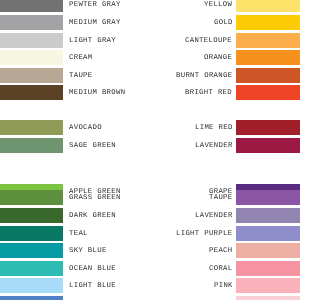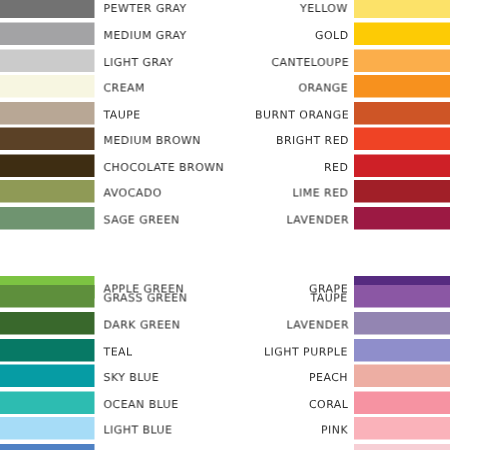--- a/index.html
+++ b/index.html
@@ -4,21 +4,21 @@
 <title>Color Swatch Chart</title>
 <style>
   html,body{margin:0;padding:0;}
   body{
     width:300px;height:300px;overflow:hidden;
     background:#FFFFFF;
     font-family:"DejaVu Sans", sans-serif;
     -webkit-font-smoothing:antialiased;
     text-rendering:geometricPrecision;
   }
-  #chart{position:relative;width:300px;height:300px;overflow:hidden;background:#fff;}
+  #chart{position:relative;width:300px;height:300px;overflow:hidden;background:#fff;font-family:Liberation Mono, monospace;}
   .row{position:absolute;left:0;width:300px;height:15px;}
   .sw{position:absolute;top:0;height:15px;}
   .sw-l{left:-20px;width:83px;}
   .sw-r{left:236.2px;width:84px;}
   .lbl{will-change:transform;transform:rotate(0.0001deg);
     position:absolute;top:1.0px;height:15px;line-height:15px;
     font-size:7.3px;letter-spacing:0.32px;color:#2E2E2E;white-space:nowrap;
     -webkit-font-smoothing:antialiased;
   }
   .lbl-l{left:68.6px;text-align:left;}
@@ -56,26 +56,20 @@
     <div class="sw sw-l" style="background-color: rgb(184, 167, 149);"></div>
     <div class="lbl lbl-l">TAUPE</div>
     <div class="lbl lbl-r">BURNT ORANGE</div>
     <div class="sw sw-r" style="background-color: rgb(206, 85, 38);"></div>
   </div>
   <div class="row" style="top:85.15px">
     <div class="sw sw-l" style="background-color: rgb(91, 65, 38);"></div>
     <div class="lbl lbl-l">MEDIUM BROWN</div>
     <div class="lbl lbl-r">BRIGHT RED</div>
     <div class="sw sw-r" style="background-color: rgb(239, 67, 37);"></div>
-  </div>
-  <div class="row" style="top:102.70px">
-    <div class="sw sw-l" style="background-color: rgb(62, 45, 18);"></div>
-    <div class="lbl lbl-l">CHOCOLATE BROWN</div>
-    <div class="lbl lbl-r">RED</div>
-    <div class="sw sw-r" style="background-color: rgb(206, 32, 39);"></div>
   </div>
   <div class="row" style="top:120.25px">
     <div class="sw sw-l" style="background-color: rgb(143, 154, 86);"></div>
     <div class="lbl lbl-l">AVOCADO</div>
     <div class="lbl lbl-r">LIME RED</div>
     <div class="sw sw-r" style="background-color: rgb(161, 31, 40);"></div>
   </div>
   <div class="row" style="top:137.80px">
     <div class="sw sw-l" style="background-color: rgb(111, 148, 112);"></div>
     <div class="lbl lbl-l">SAGE GREEN</div>

